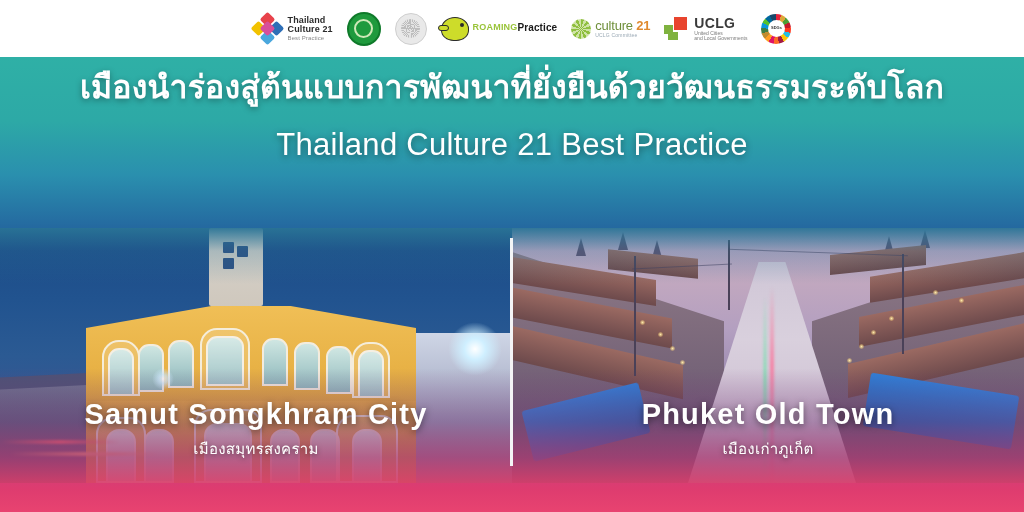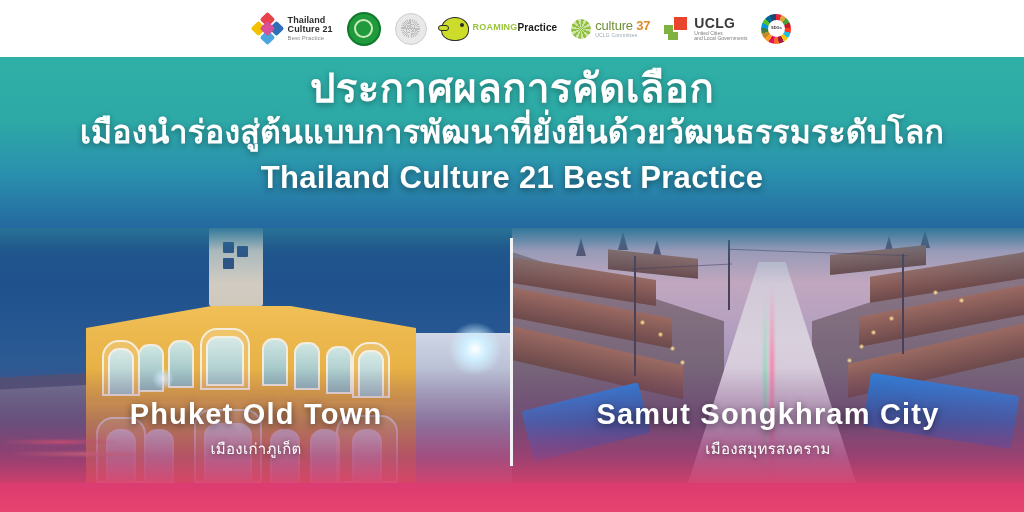--- a/index.html
+++ b/index.html
@@ -156,21 +156,21 @@
 
   
   .divider{position:absolute;left:510px;top:238px;width:3px;height:228px;background:#f4f4f6;z-index:9;}
 
   
   .headline{position:absolute;left:0;top:66px;width:1024px;text-align:center;z-index:20;}
   .h-line1{font-size:40px;font-weight:bold;color:#fff;letter-spacing:.5px;line-height:1.12;
     text-shadow:0 2px 6px rgba(0,0,0,.35);}
   .h-line2{font-size:32px;font-weight:bold;color:#fff;letter-spacing:.2px;line-height:1.2;margin-top:2px;
     text-shadow:0 2px 6px rgba(0,0,0,.35);}
-  .h-line3{font-size:31px;font-weight:bold;color:#fff;letter-spacing:.3px;line-height:1.2;margin-top:8px;
+  .h-line3{font-size:31px;font-weight:normal;color:#fff;letter-spacing:.3px;line-height:1.2;margin-top:20px;
     text-shadow:0 2px 7px rgba(0,0,0,.45);}
 
   
   .captions{position:absolute;left:0;top:398px;width:1024px;z-index:25;display:flex;}
   .cap{width:512px;text-align:center;}
   .cap .en{font-size:29px;font-weight:bold;color:#fff;letter-spacing:1.2px;
     text-shadow:0 2px 7px rgba(0,0,0,.5);}
   .cap .th{font-size:15px;color:#fff;margin-top:6px;letter-spacing:.3px;
     text-shadow:0 1px 5px rgba(0,0,0,.5);}
 
@@ -209,21 +209,21 @@
       <span class="roaming-txt">
         <span class="r1">ROAMING</span>
         <span class="r2">Practice</span>
       </span>
     </div>
 
     <div class="c21">
       <span class="c21-mark"></span>
       <span class="c21-txt">
         <span class="t1"><span>culture</span>
-          <b>37</b></span>
+          <b>21</b></span>
         <span class="t2">UCLG Committee</span>
       </span>
     </div>
 
     <div class="uclg">
       <span class="uclg-mark">
         <i class="r1"></i>
           <i class="g1"></i>
           <i class="g2"></i>
       </span>
@@ -335,30 +335,29 @@
       <span class="pole" style="left:216px;top:12px;height:70px;"></span>
       <span class="pole" style="right:120px;top:26px;height:100px;"></span>
       <span class="wire" style="left:120px;top:38px;width:100px;transform:rotate(-3deg);"></span>
       <span class="wire" style="left:216px;top:24px;width:180px;transform:rotate(2deg);"></span>
     </div>
   </div>
 
   <div class="divider"></div>
 
   <div class="headline">
-    <div class="h-line1">ประกาศผลการคัดเลือก</div>
     <div class="h-line2">เมืองนำร่องสู่ต้นแบบการพัฒนาที่ยั่งยืนด้วยวัฒนธรรมระดับโลก</div>
     <div class="h-line3">Thailand Culture 21 Best Practice</div>
   </div>
 
   <div class="captions">
     <div class="cap">
+      <div class="en">Samut Songkhram City</div>
+      <div class="th">เมืองสมุทรสงคราม</div>
+    </div>
+    <div class="cap">
       <div class="en">Phuket Old Town</div>
       <div class="th">เมืองเก่าภูเก็ต</div>
     </div>
-    <div class="cap">
-      <div class="en">Samut Songkhram City</div>
-      <div class="th">เมืองสมุทรสงคราม</div>
-    </div>
   </div>
 
 
 </div>
 
 </body></html>

